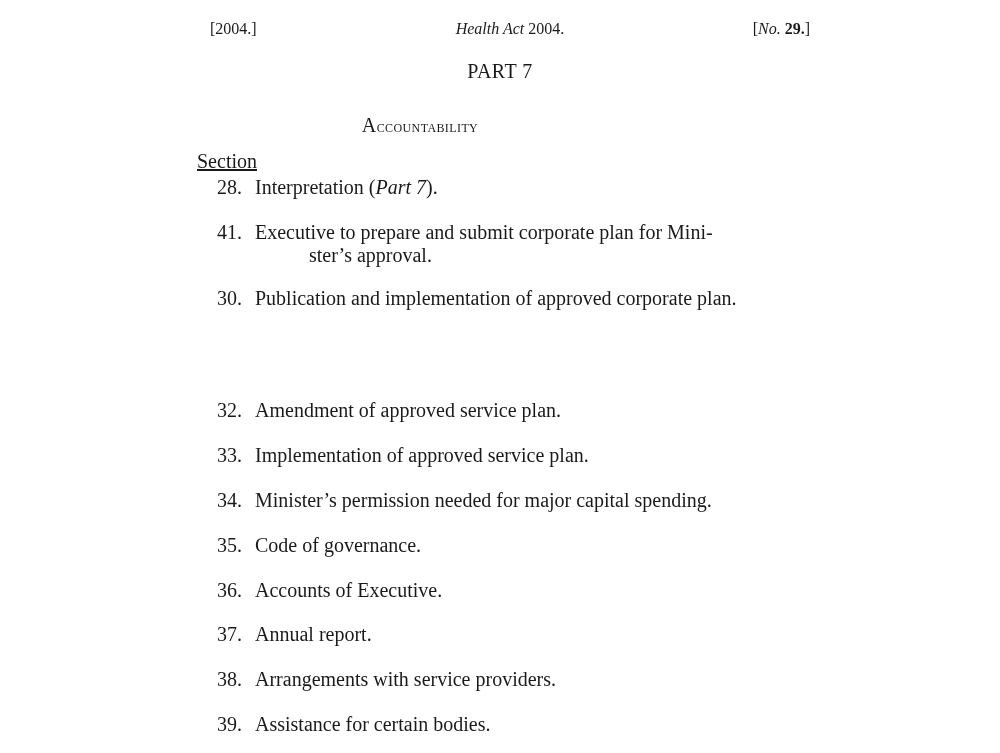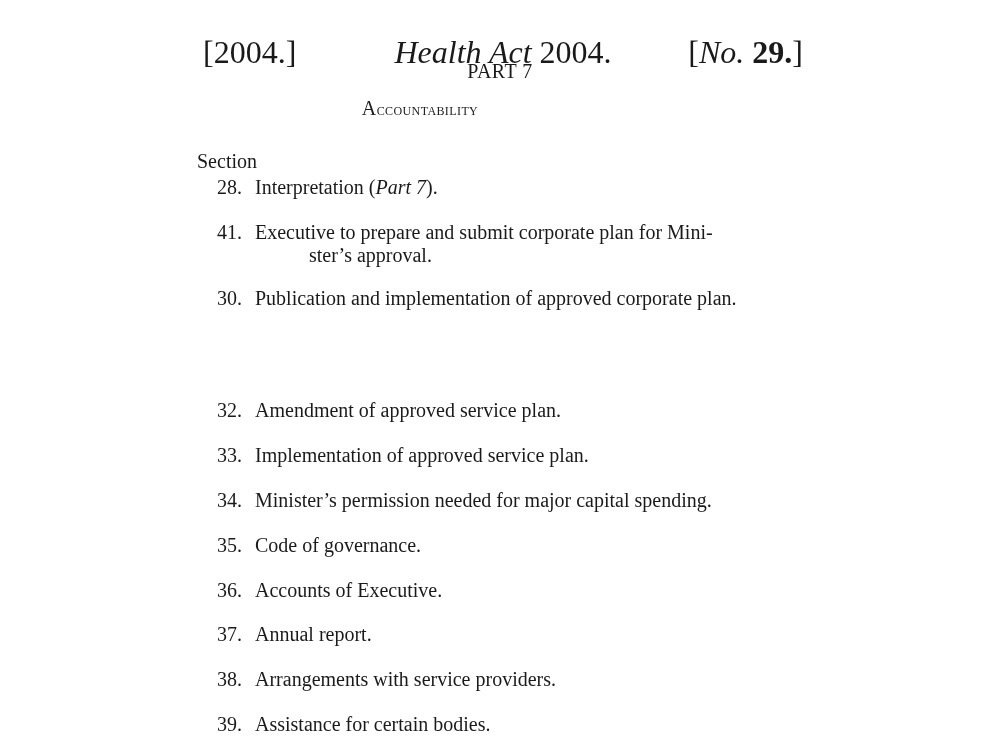--- a/index.html
+++ b/index.html
@@ -3,33 +3,33 @@
   <meta charset="utf-8">
   <style>
     html, body { margin: 0; padding: 0; background: #ffffff; }
     body {
       width: 1000px; height: 753px; position: relative; overflow: hidden;
       font-family: "Liberation Serif", "DejaVu Serif", serif;
       color: #1a1a1a;
     }
     .page { position: absolute; left: 0; top: 0; width: 1000px; height: 753px; }
 
-    .running-head { position: absolute; top: 20px; left: 203px; width: 600px; height: 34px; font-size: 32px; margin-top: 14px; }
+    .running-head { position: absolute; top: 20px; left: 210px; width: 600px; height: 34px; font-size: 16px; }
     .rh-year { position: absolute; left: 0; top: 0; }
     .rh-title { position: absolute; left: 0; right: 0; top: 0; text-align: center; padding-left: 0; }
     .rh-title .it { font-style: italic; text-align: center; }
     .rh-no { position: absolute; right: 0; top: 0; }
     .rh-no .it { font-style: italic; }
     .rh-no .bd { font-weight: bold; }
 
     .part-heading { position: absolute; top: 60px; left: 0; width: 1000px; text-align: center; font-size: 20px; letter-spacing: 0.5px; }
-    .part-subheading { position: absolute; top: 97px; left: 0; width: 840px; text-align: center; font-size: 17px; font-variant: small-caps; letter-spacing: 0.4px; }
+    .part-subheading { position: absolute; top: 114px; left: 0; width: 840px; text-align: center; font-size: 17px; font-variant: small-caps; letter-spacing: 0.4px; }
     .part-subheading .cap { font-size: 20px; }
 
-    .section-label { position: absolute; top: 150px; left: 197px; font-size: 20px; }
+    .section-label { position: absolute; top: 150px; left: 197px; font-size: 20px; text-decoration: underline; }
 
     .toc-item { position: absolute; left: 217px; width: 580px; font-size: 20px; line-height: 23px; }
     .toc-num { position: absolute; left: 0; top: 0; width: 40px; }
     .toc-text { display: block; margin-left: 38px; text-align: justify; text-align-last: left; }
     .toc-text .cont { display: block; padding-left: 54px; text-align: left; }
     .toc-text .it { font-style: italic; }
   </style>
 </head>
 <body>
 

